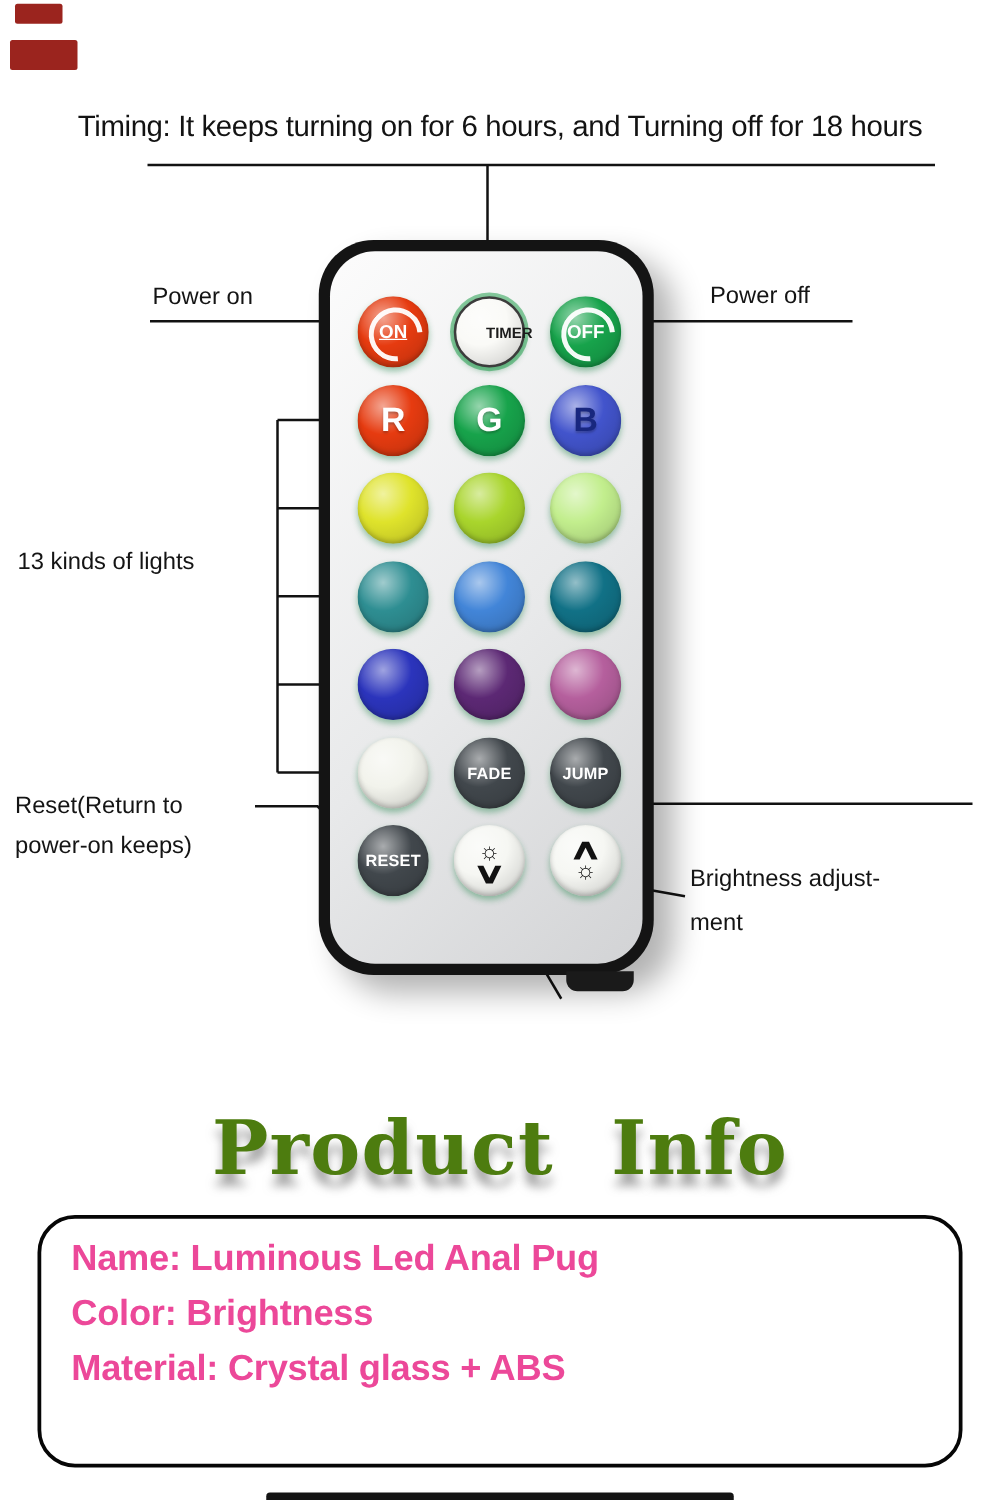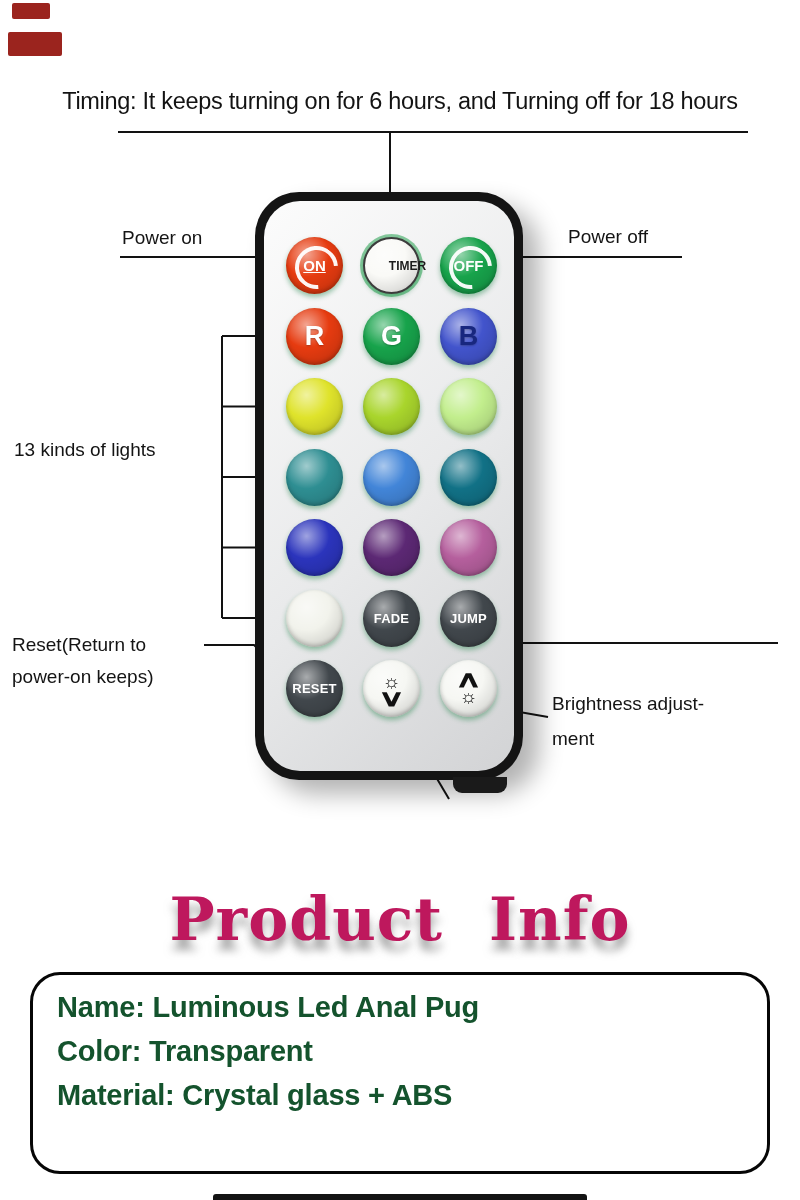--- a/index.html
+++ b/index.html
@@ -63,30 +63,30 @@
     margin:-19.5px 0 0 -19.5px;
     border:4px solid rgba(255,255,255,0.95); border-right-color:transparent;
     border-radius:50%; transform:rotate(40deg);
   }
   .sun  { font-size:19px; line-height:19px; font-weight:bold; color:#111; }
   .chev { font-size:23px; line-height:15px; font-weight:bold; color:#111; transform:scaleX(1.6); }
 
   .pi-title {
     position:absolute; top:884px; left:0; width:100%; text-align:center;
     font-family:"DejaVu Serif", serif; font-weight:bold; font-size:60px;
-    word-spacing:24px; letter-spacing:1px; color:#be185d;
+    word-spacing:24px; letter-spacing:1px; color:#4d7c0f;
     text-shadow:0 10px 8px rgba(110,110,110,0.60);
   }
   .info-box {
     position:absolute; left:30px; top:972px; width:740px; height:202px;
     box-sizing:border-box; border:3px solid #060606; border-radius:30px;
     padding:10px 24px;
   }
   .info-line {
-    font-size:29px; font-weight:bold; line-height:44px; color:#14532d;
+    font-size:29px; font-weight:bold; line-height:44px; color:#ec4899;
     letter-spacing:-0.2px; white-space:nowrap;
   }
   .bottom-strip {
     position:absolute; left:213px; bottom:0; width:374px; height:6px;
     background:#141414; border-radius:3px 3px 0 0;
   }
 </style>
 </head>
 <body>
 
@@ -178,18 +178,18 @@
   </div>
   <div class="ann ann-bright">
     <div>Brightness adjust-</div>
     <div>ment</div>
   </div>
 
   <div class="pi-title">Product Info</div>
 
   <div class="info-box">
     <div class="info-line">Name: Luminous Led Anal Pug</div>
-    <div class="info-line">Color: Transparent</div>
+    <div class="info-line">Color: Brightness</div>
     <div class="info-line">Material: Crystal glass + ABS</div>
   </div>
 
   <div class="bottom-strip"></div>
 </div>
 
 </body></html>

